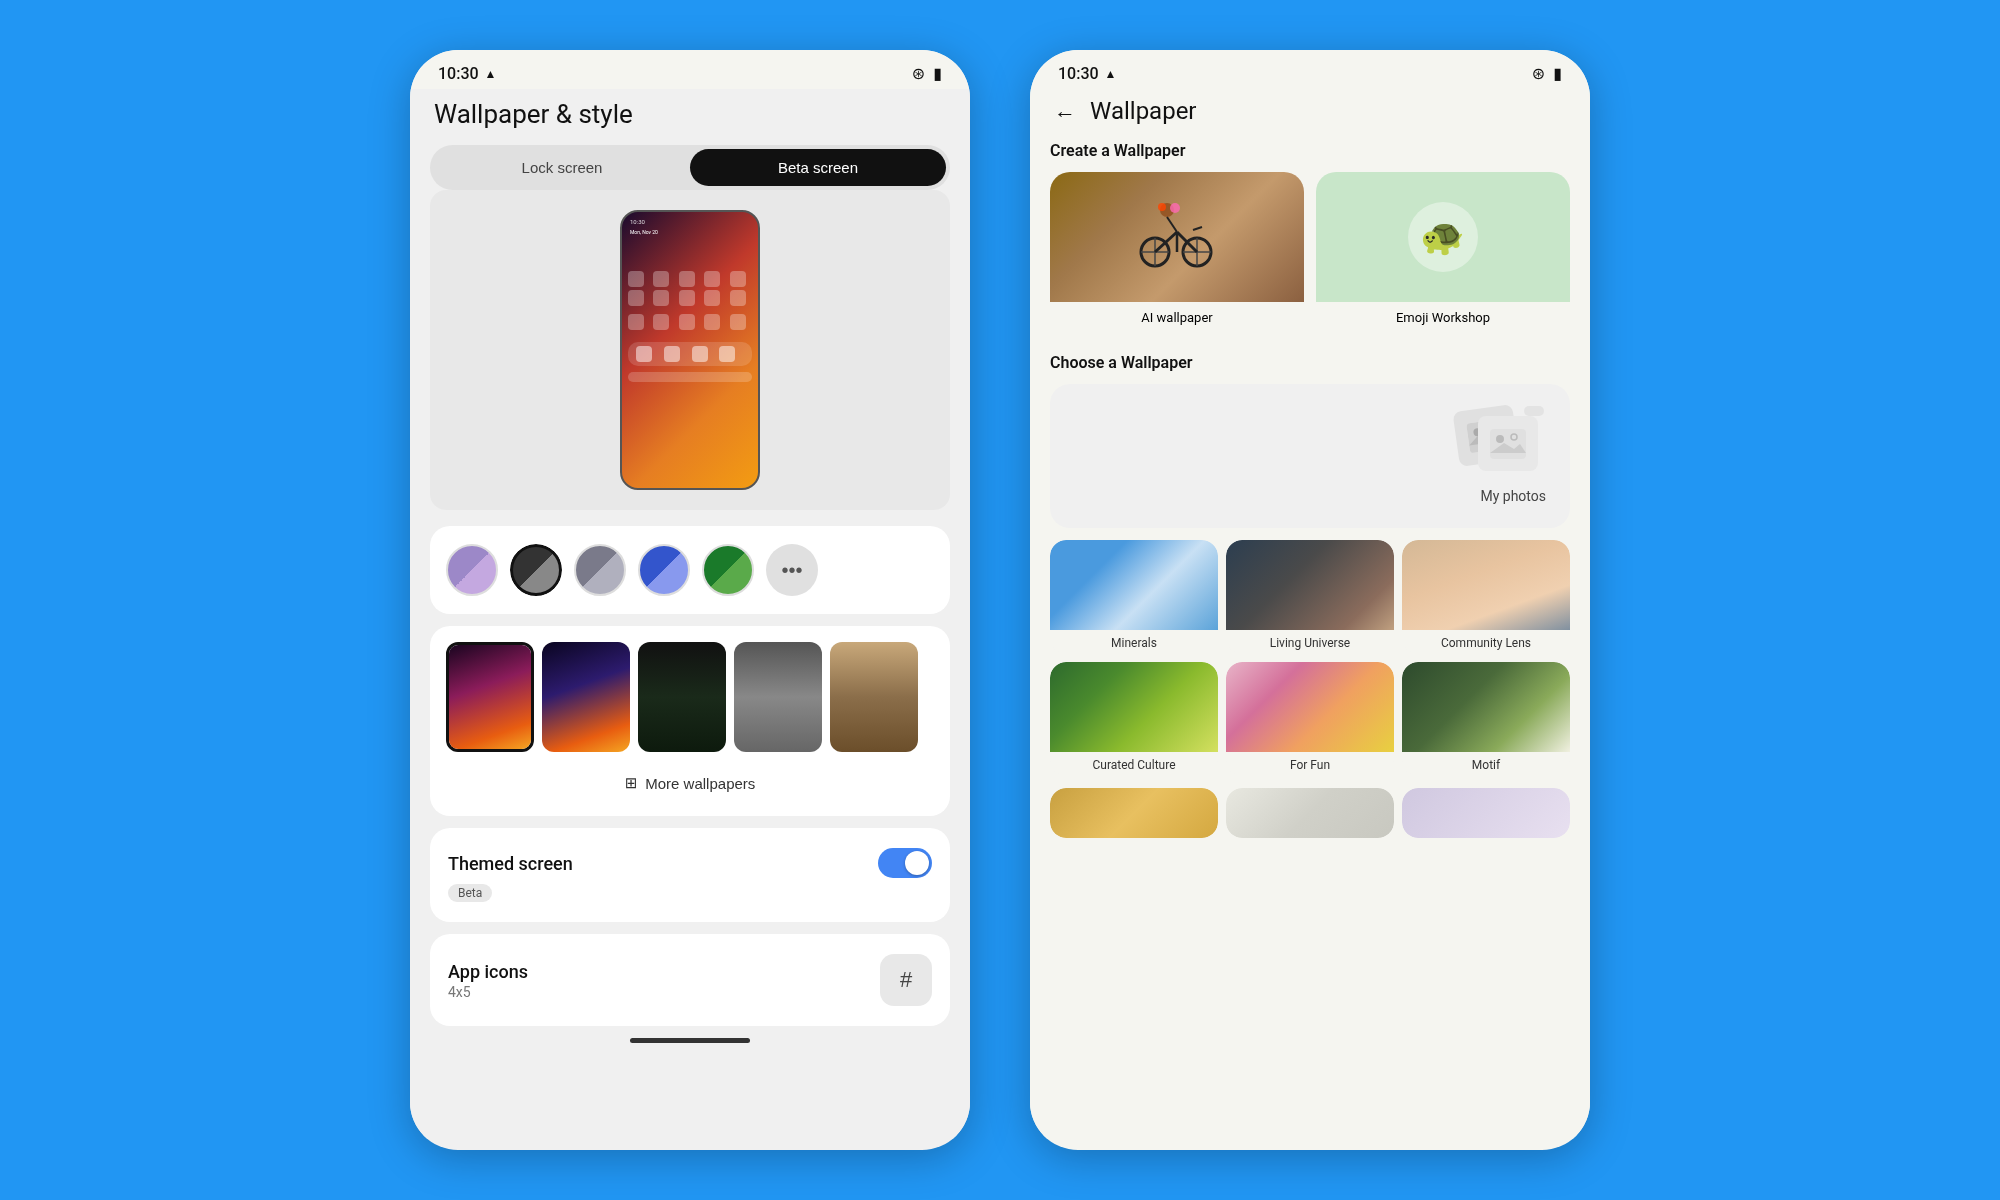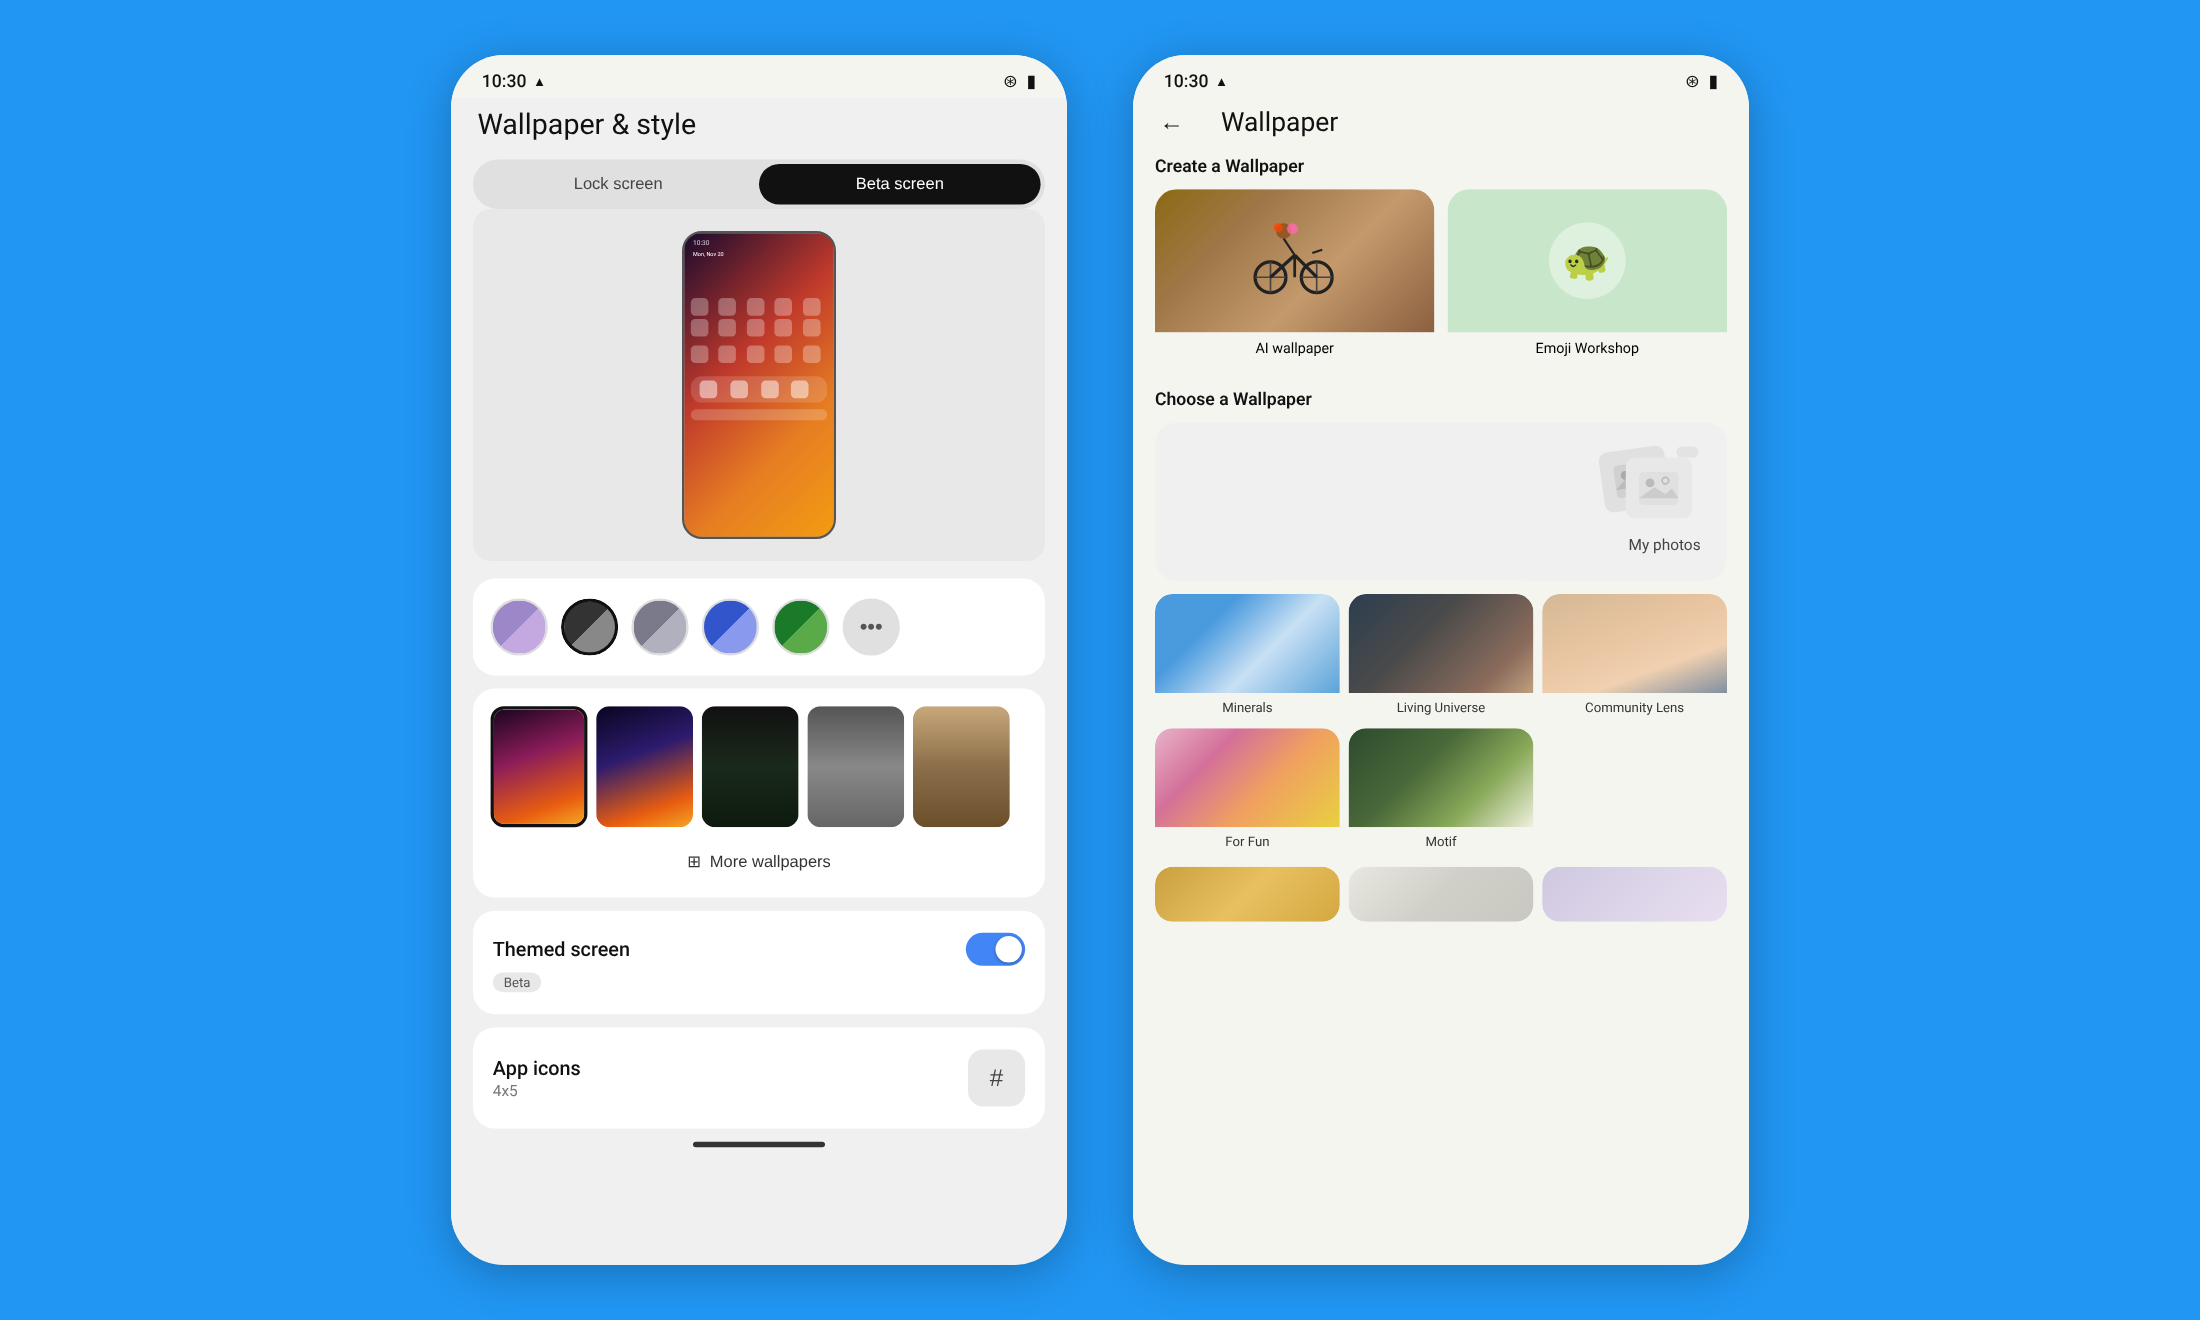--- a/index.html
+++ b/index.html
@@ -356,21 +356,20 @@
     }
     .back-arrow {
       font-size: 22px;
       cursor: pointer;
       color: #111;
     }
     .wallpaper-page-title {
       font-size: 24px;
       font-weight: 400;
       color: #111;
-      margin-left: 20px;
     }
 
     
     .section-header {
       font-size: 16px;
       font-weight: 600;
       color: #111;
       margin-bottom: 12px;
     }
 
@@ -706,20 +705,24 @@
       <div style="border-radius:16px; overflow:hidden; cursor:pointer;">
         <div class="wg-img wg-living" style="height:90px; border-radius:16px 16px 0 0;"></div>
         <div class="wg-label">Living Universe</div>
       </div>
 
       <div style="border-radius:16px; overflow:hidden; cursor:pointer;">
         <div class="wg-img wg-community" style="height:90px; border-radius:16px 16px 0 0;"></div>
         <div class="wg-label">Community Lens</div>
       </div>
 
+      <div style="border-radius:16px; overflow:hidden; cursor:pointer;">
+        <div class="wg-img wg-culture" style="height:90px; border-radius:16px 16px 0 0;"></div>
+        <div class="wg-label">Curated Culture</div>
+      </div>
 
       <div style="border-radius:16px; overflow:hidden; cursor:pointer;">
         <div class="wg-img wg-forfun" style="height:90px; border-radius:16px 16px 0 0;"></div>
         <div class="wg-label">For Fun</div>
       </div>
 
       <div style="border-radius:16px; overflow:hidden; cursor:pointer;">
         <div class="wg-img wg-motif" style="height:90px; border-radius:16px 16px 0 0;"></div>
         <div class="wg-label">Motif</div>
       </div>

